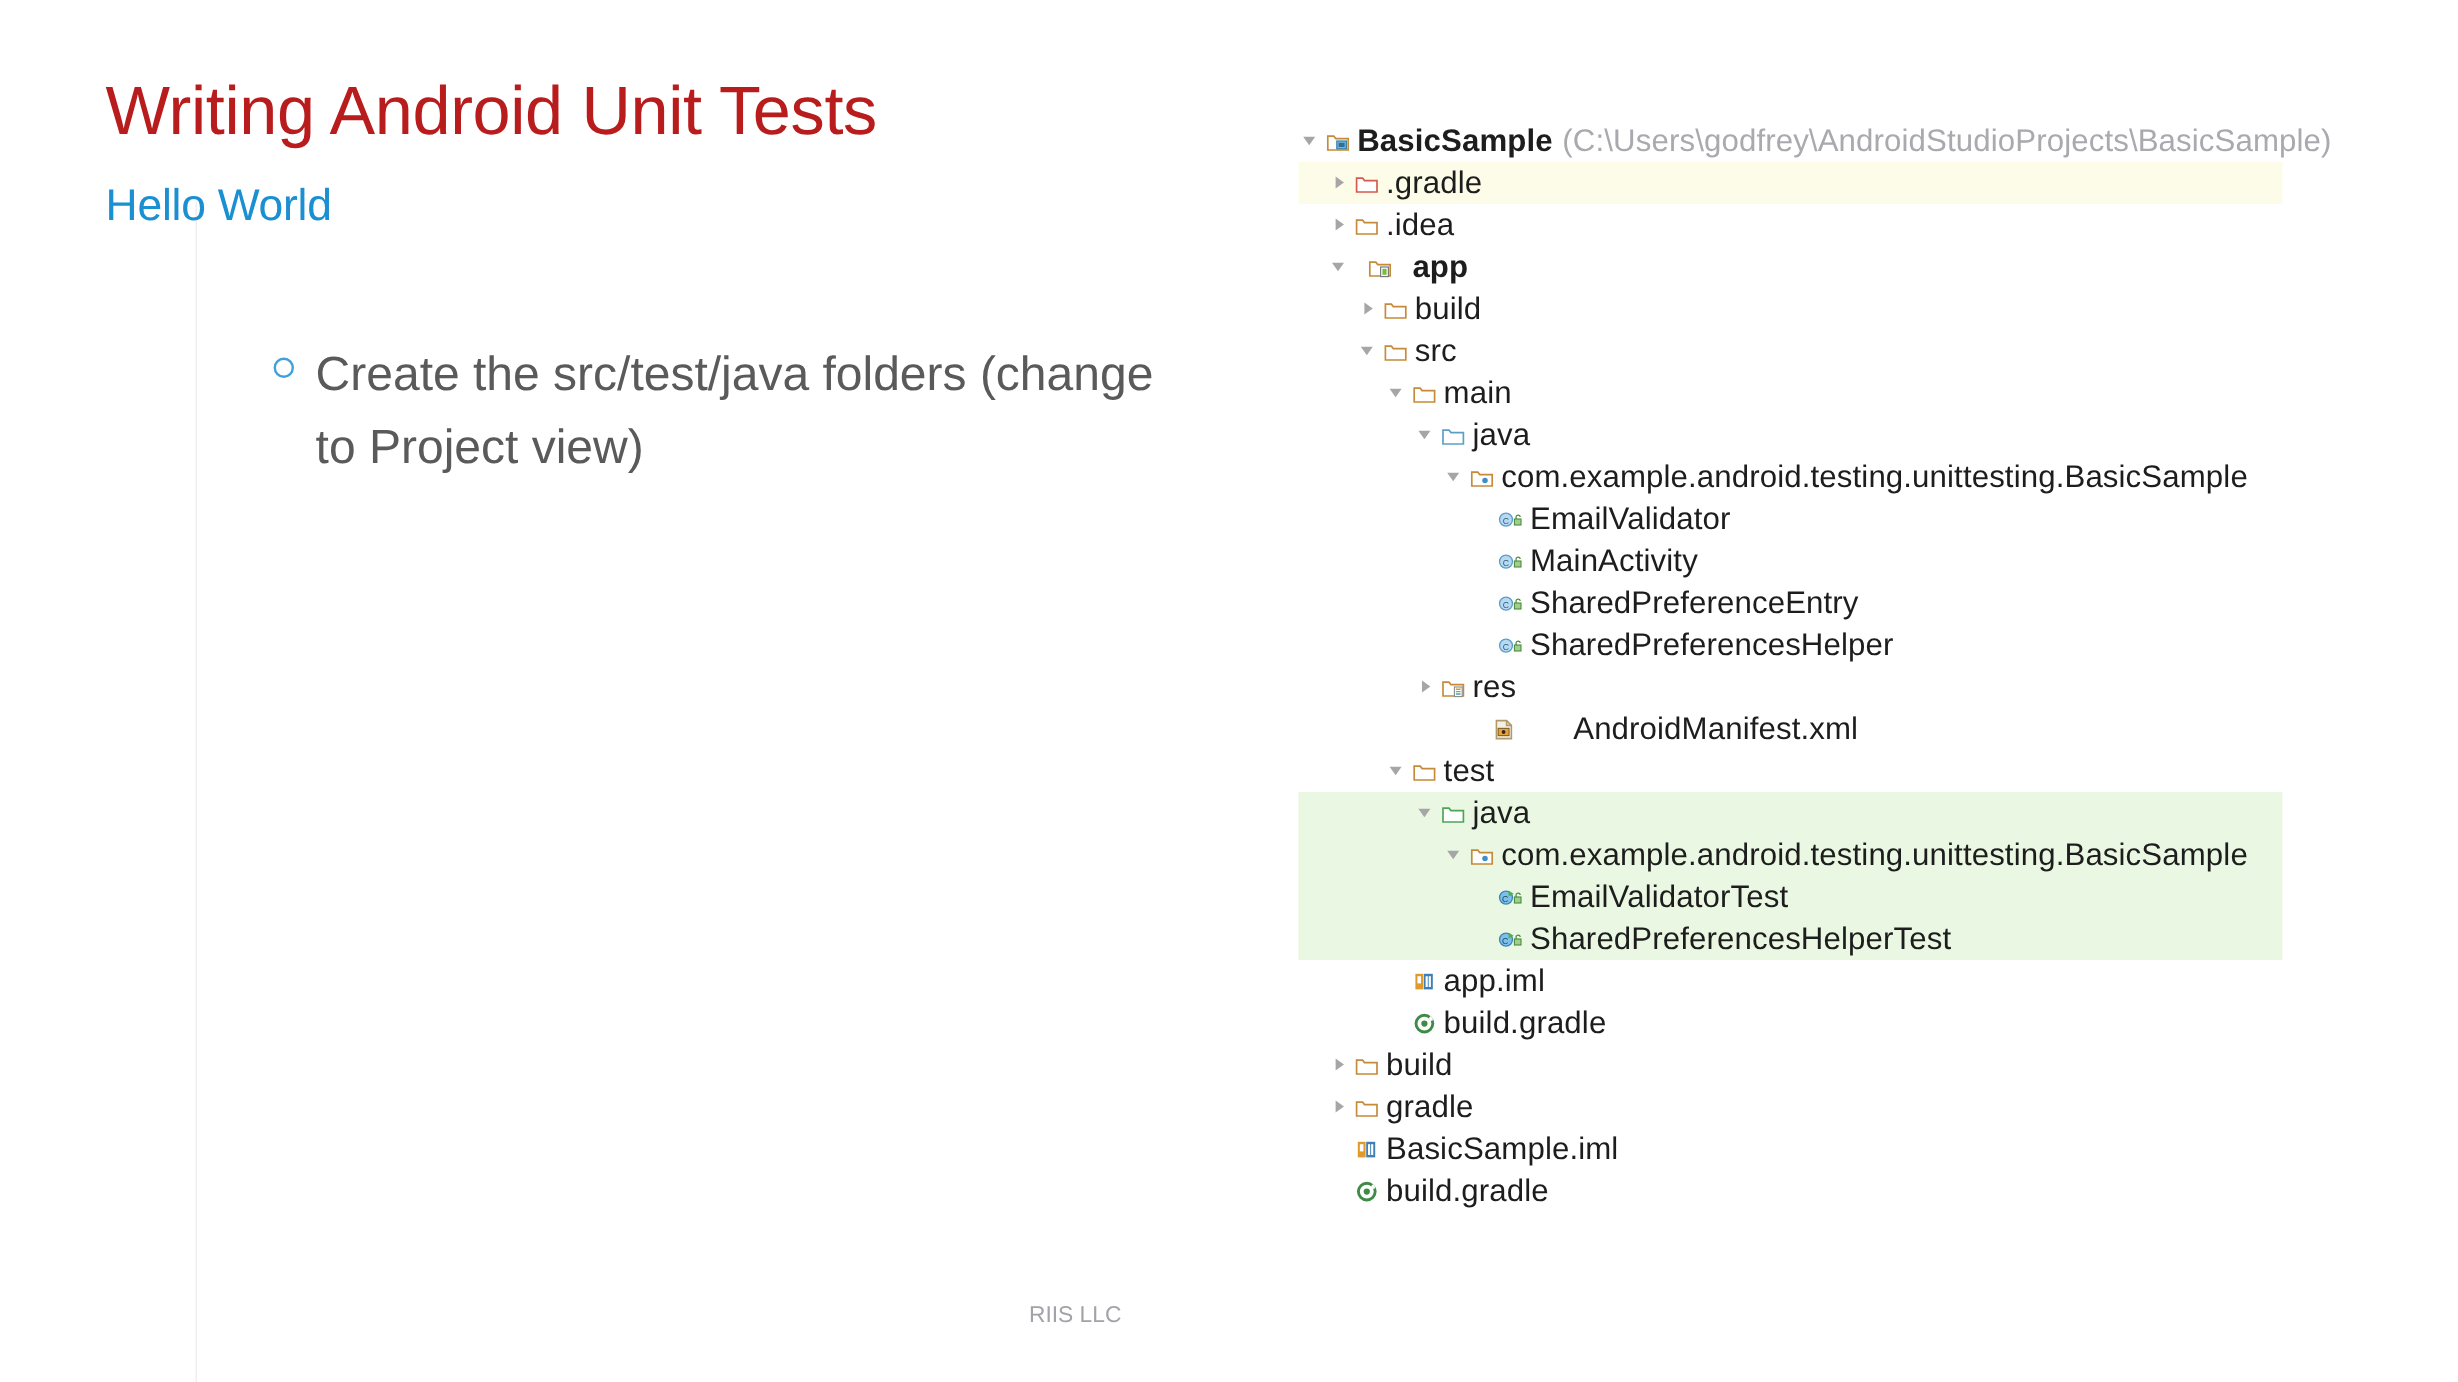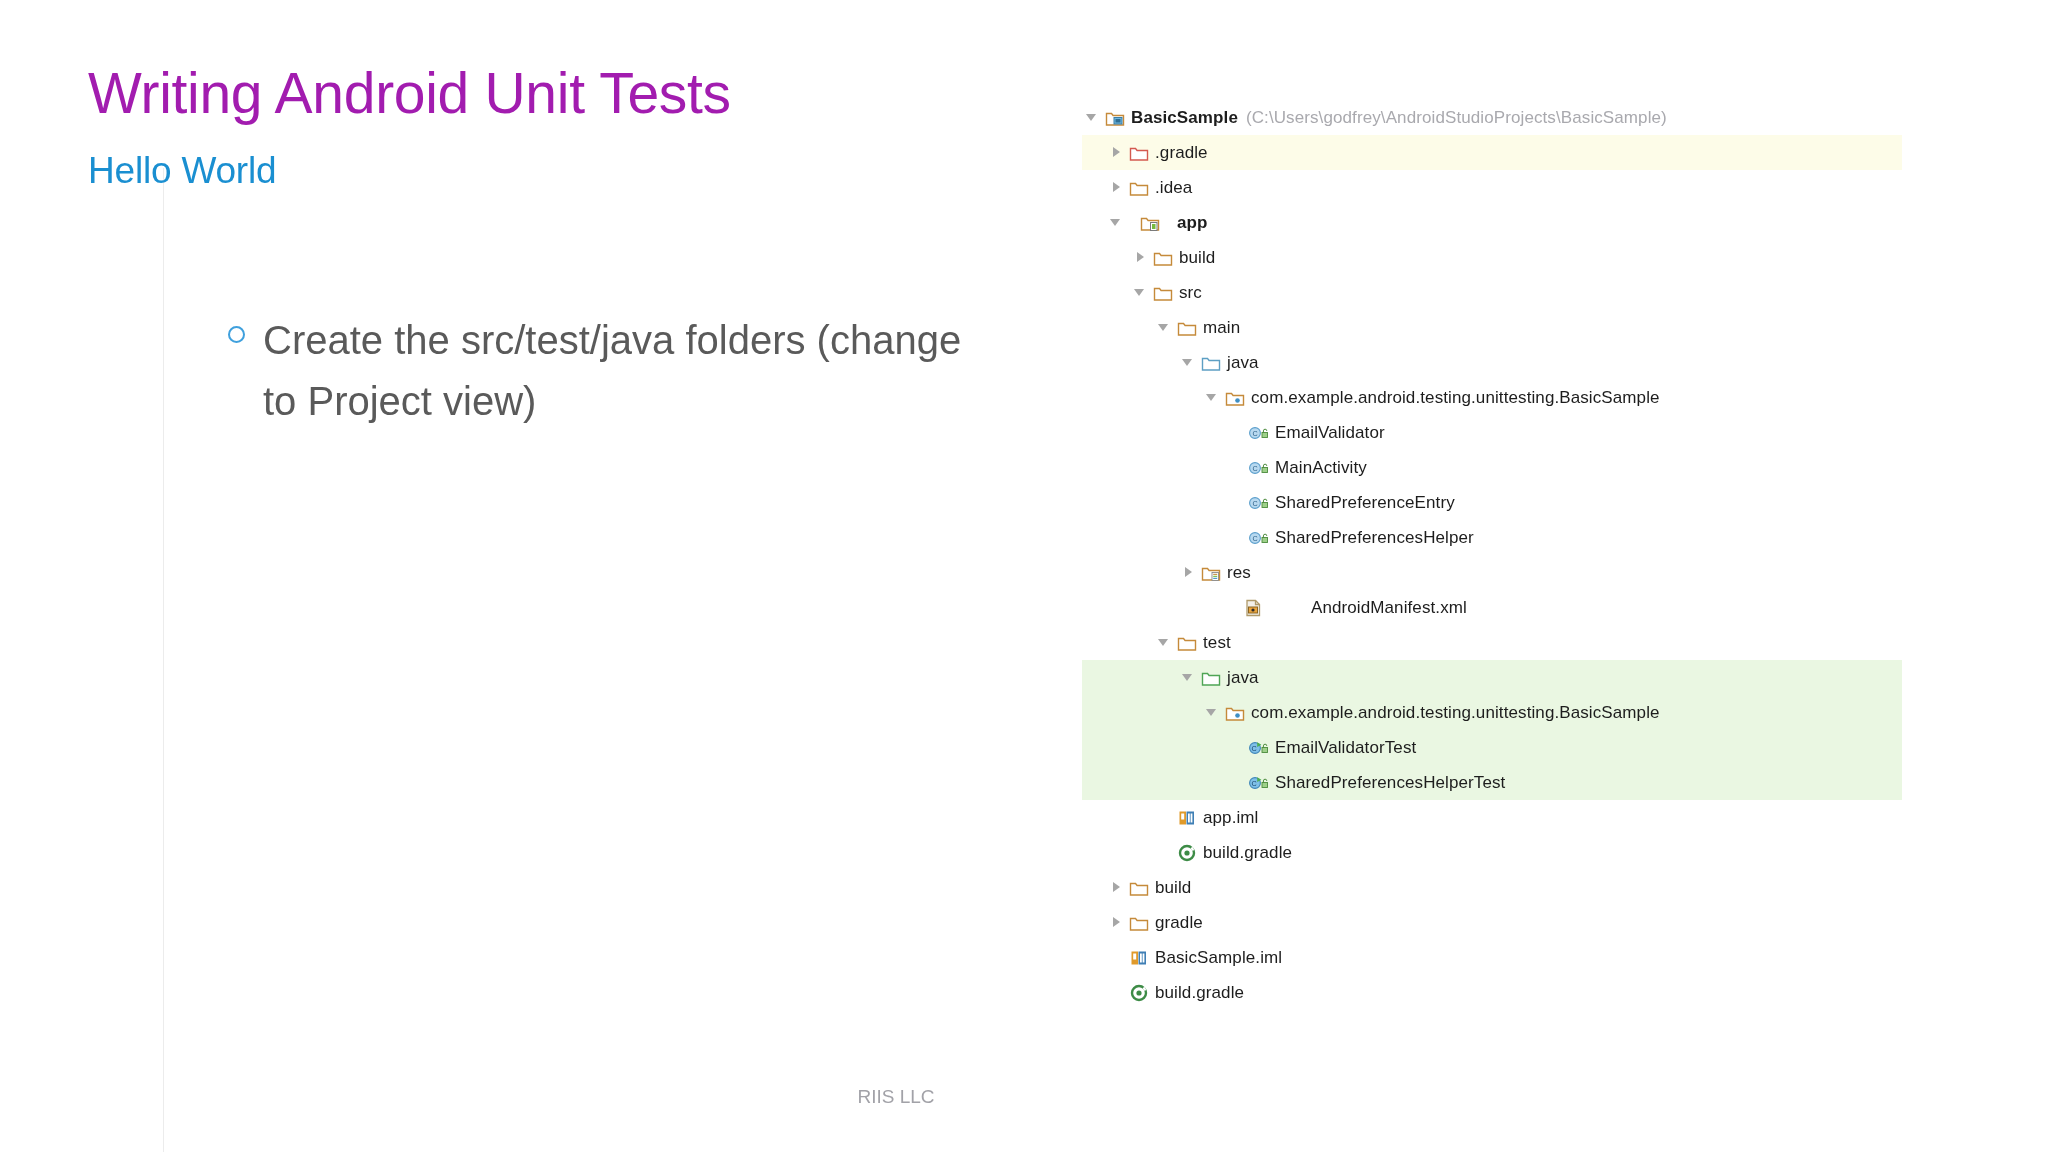--- a/index.html
+++ b/index.html
@@ -30,21 +30,21 @@
   .title-block {
     position: absolute;
     left: 88px;
     top: 62px;
     width: 900px;
   }
   .title-main {
     font-size: 57px;
     line-height: 62px;
     font-weight: 400;
-    color: #a21caf;
+    color: #b91c1c;
     letter-spacing: -0.3px;
     white-space: nowrap;
   }
   .title-sub {
     font-size: 37px;
     line-height: 58px;
     font-weight: 400;
     color: #1a8fd1;
     letter-spacing: -0.2px;
     white-space: nowrap;
@@ -54,21 +54,20 @@
   
   .bullet-block {
     position: absolute;
     left: 228px;
     top: 282px;
     width: 760px;
   }
   .bullet-row {
     display: flex;
     align-items: flex-start;
-    margin-top: 28px;
   }
   .bullet-marker {
     flex: 0 0 auto;
     width: 17px;
     height: 17px;
     border: 2px solid #3fa0dd;
     border-radius: 50%;
     margin-top: 16px;
     margin-right: 18px;
     box-sizing: border-box;
@@ -152,21 +151,21 @@
     width: 22px;
     height: 22px;
     margin-right: 5px;
     display: inline-flex;
     align-items: center;
     justify-content: center;
   }
   .icon svg { display: block; }
 
   .label {
-    font-size: 17px;
+    font-size: 26px;
     color: #1d1d1d;
     letter-spacing: 0.1px;
   }
   .label.bold { font-weight: bold; }
   .label .path {
     color: #a9a9ae;
     font-weight: normal;
     margin-left: 8px;
   }
 </style>

